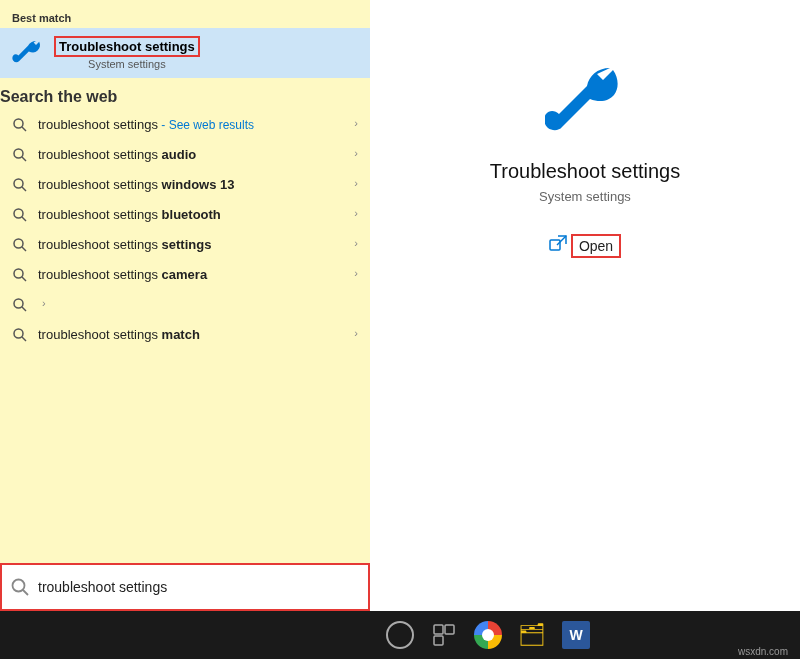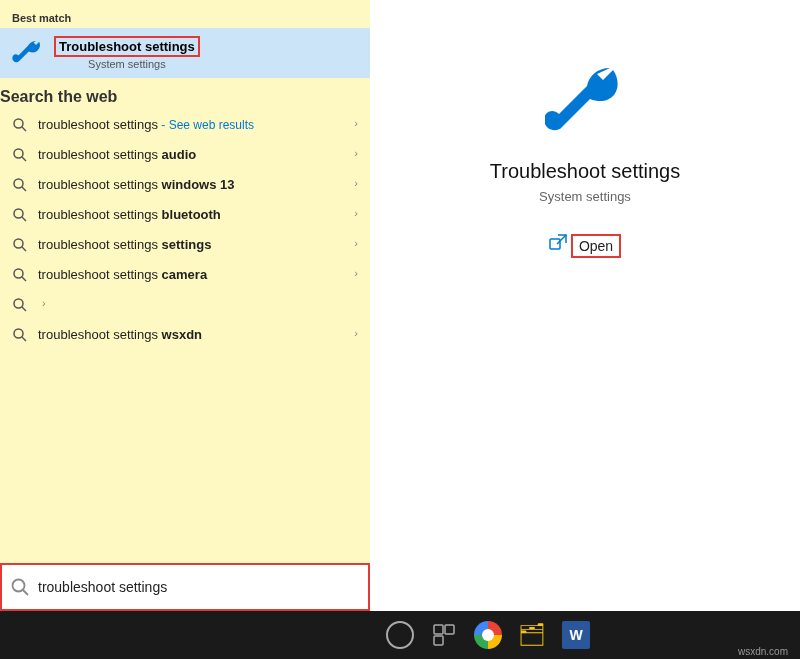--- a/index.html
+++ b/index.html
@@ -169,21 +169,21 @@
     }
 
     .app-subtitle-large {
       font-size: 13px;
       color: #666;
       margin-bottom: 30px;
     }
 
     .open-button-row {
       display: flex;
-      align-items: flex-start;
+      align-items: flex-end;
       gap: 4px;
     }
 
     .open-icon {
       color: #0078d4;
       font-size: 18px;
     }
 
     .open-button {
       font-size: 14px;
@@ -408,21 +408,21 @@
         </svg>
         <span class="chevron">›</span>
       </button>
 
       <button class="search-result-item">
         <svg class="search-icon" viewBox="0 0 16 16" fill="currentColor">
           <circle cx="6.5" cy="6.5" r="4.5" fill="none" stroke="currentColor" stroke-width="1.5"></circle>
           <line x1="10" y1="10" x2="14" y2="14" stroke="currentColor" stroke-width="1.5"></line>
         </svg>
         <span class="result-text">
-          troubleshoot settings <span class="bold">wsxdn</span>
+          troubleshoot settings <span class="bold">match</span>
         </span>
         <span class="chevron">›</span>
       </button>
     </div>
 
     <div class="search-bar-area">
       <svg class="search-bar-icon" viewBox="0 0 20 20" fill="none">
         <circle cx="8.5" cy="8.5" r="6" stroke="#888" stroke-width="1.8"></circle>
         <line x1="13" y1="13" x2="18" y2="18" stroke="#888" stroke-width="1.8"></line>
       </svg>

